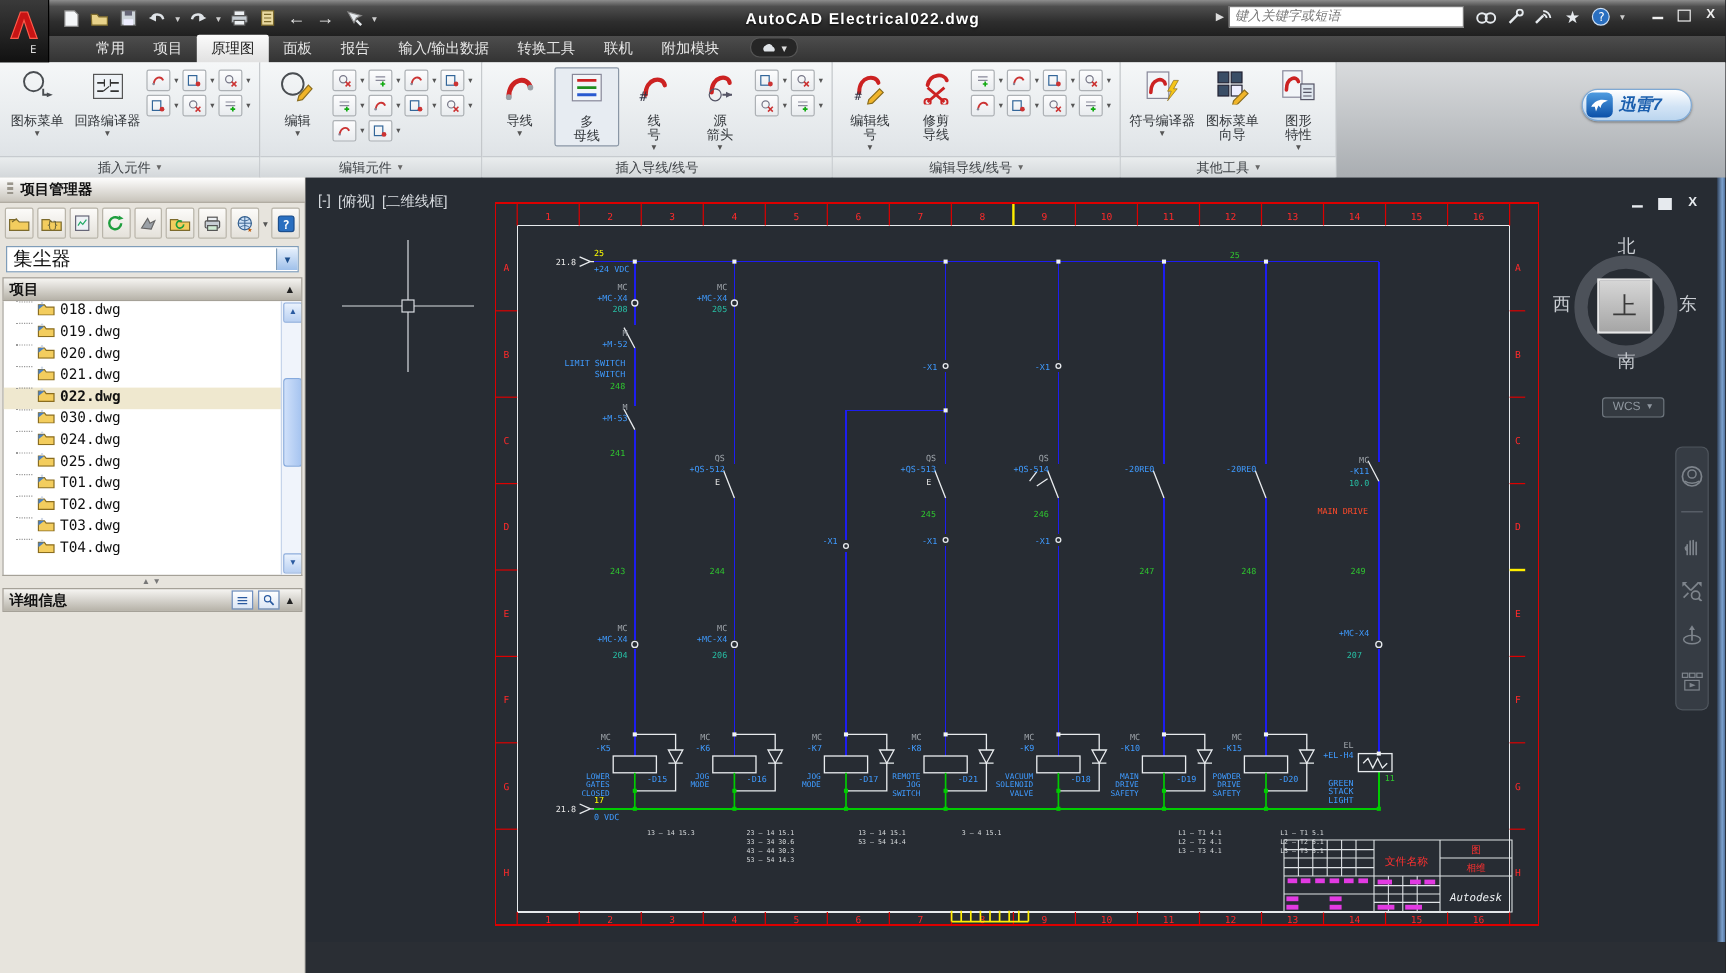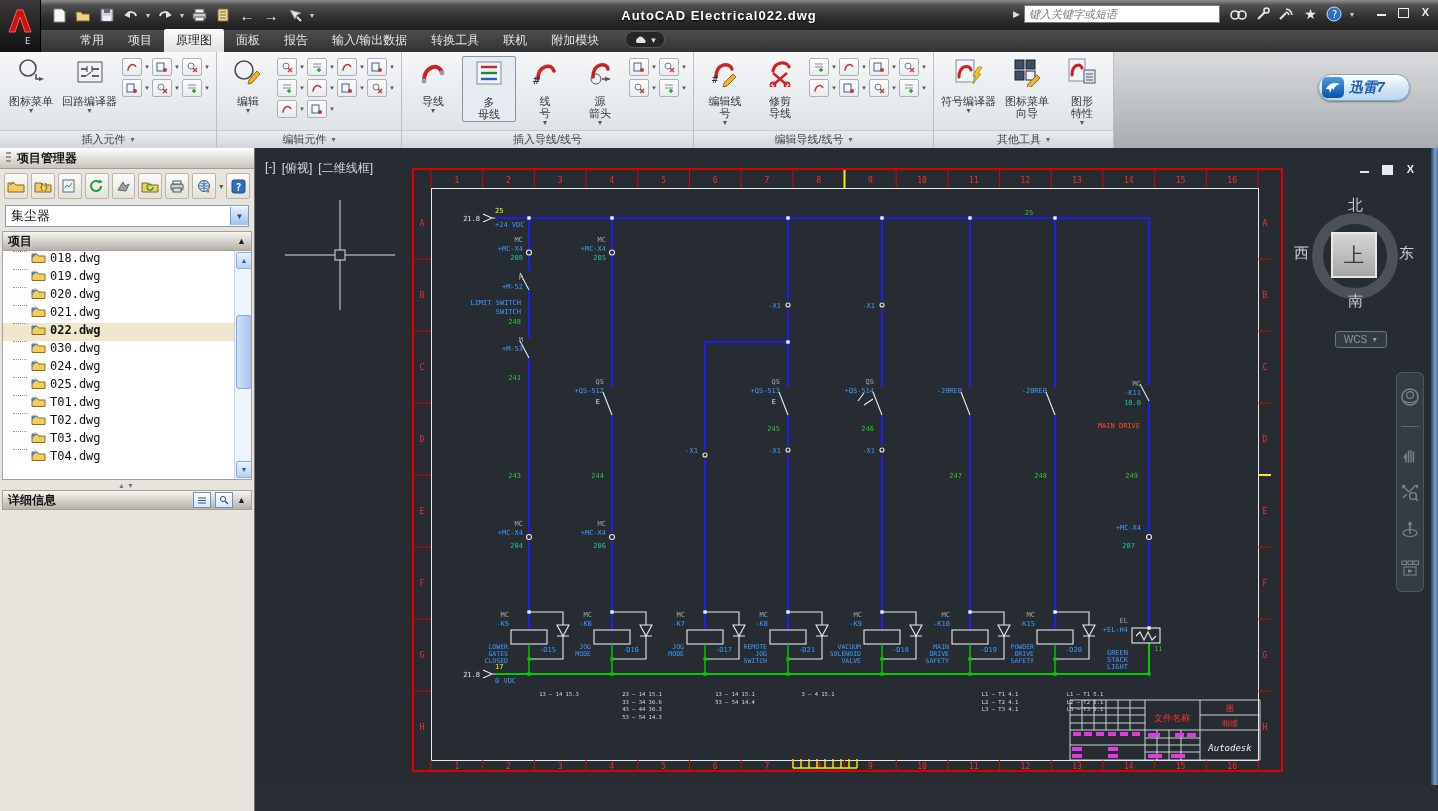--- a/index.html
+++ b/index.html
@@ -61,21 +61,21 @@
 
   
   .palette{position:absolute;left:0;top:148px;width:255px;bottom:0;background:#e7e4dd;border-right:1px solid #6f6f6f;box-sizing:border-box;font-size:12px;color:#111;}
   .pal-title{height:20px;background:linear-gradient(#fefefe,#c8c4bb);border-bottom:1px solid #a39e93;display:flex;align-items:center;font-weight:bold;padding:0 6px;gap:6px;}
   .grip{width:5px;height:12px;background:repeating-linear-gradient(180deg,#9a968c 0 2px,transparent 2px 4px);}
   .pal-toolbar{height:30px;display:flex;align-items:center;gap:3px;padding:2px 4px;}
   .ptbtn{width:26px;height:24px;border:1px solid #b9b5aa;border-radius:2px;background:linear-gradient(#fcfbf9,#e4e1da);display:flex;align-items:center;justify-content:center;}
   .ptbtn svg{display:block}
   .ptcaret{font-size:8px;color:#555;}
   .combo{margin:2px 5px 4px;height:20px;border:1px solid #7f9db9;background:#fff;display:flex;align-items:center;}
-  .combo .cval{flex:1;padding:0 5px;font-size:13px;}
+  .combo .cval{flex:1;padding:0 5px;font-size:16px;}
   .combo .cbtn{width:17px;height:18px;background:linear-gradient(#e6f0fc,#9fc0ea);border-left:1px solid #7f9db9;display:flex;align-items:center;justify-content:center;font-size:8px;color:#1c4e8c;}
   .sec-hdr{height:18px;margin:0 2px;background:linear-gradient(#f6f5f2,#b6b2a8);border:1px solid #a5a198;display:flex;align-items:center;font-weight:bold;padding:0 5px;gap:4px;}
   .sec-hdr .sp{flex:1;}
   .hdr-caret{font-size:9px;color:#222;}
   .hbtn{width:16px;height:14px;border:1px solid #6f8fc0;background:linear-gradient(#fff,#dbe6f5);display:flex;align-items:center;justify-content:center;}
   .tree{position:relative;margin:0 2px;background:#fff;border:1px solid #a5a198;border-top:none;height:228px;overflow:hidden;}
   .titem{height:18px;display:flex;align-items:flex-start;gap:4px;padding-left:10px;position:relative;}
   .titem .dots{width:14px;border-top:1px dotted #9a9a9a;}
   .titem .flbl{font-size:12px;font-family:"DejaVu Sans Mono",monospace;}
   .titem.sel{background:#efe8cf;}

